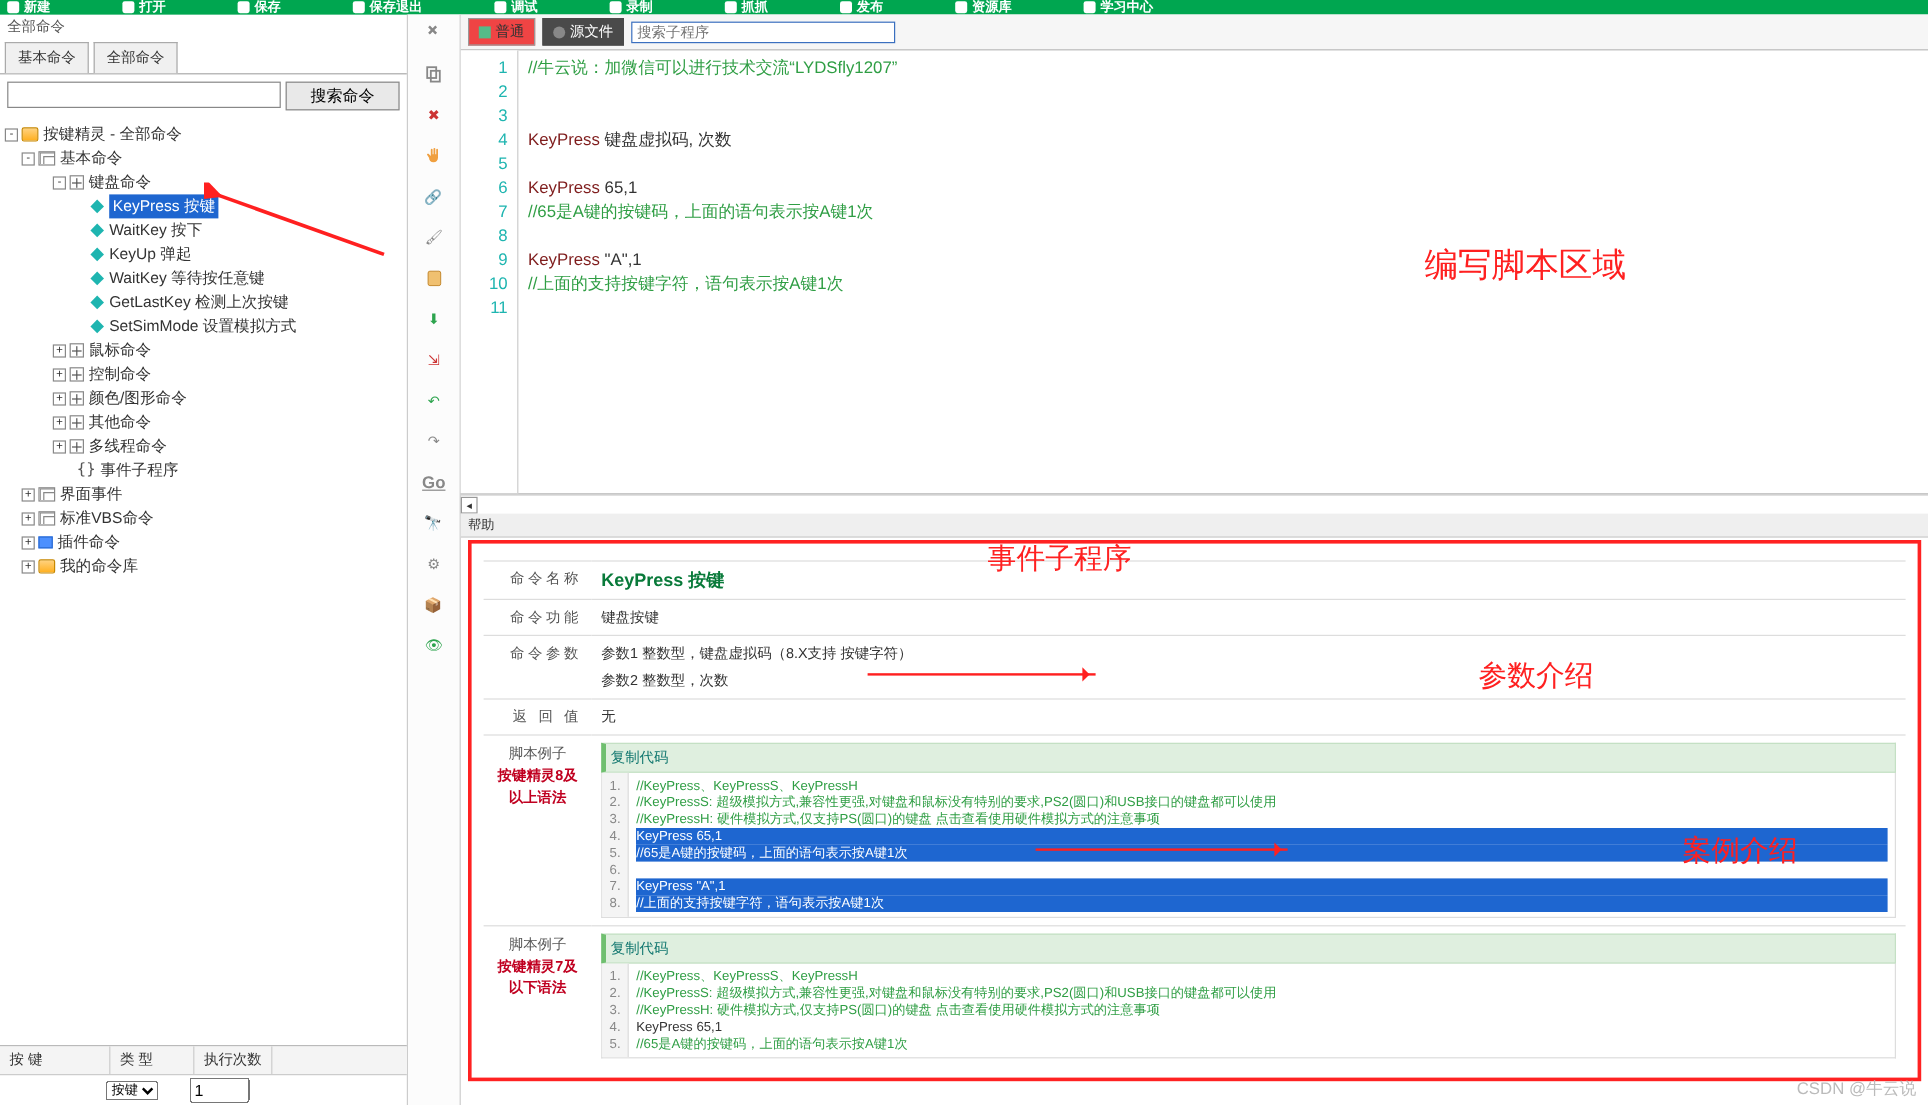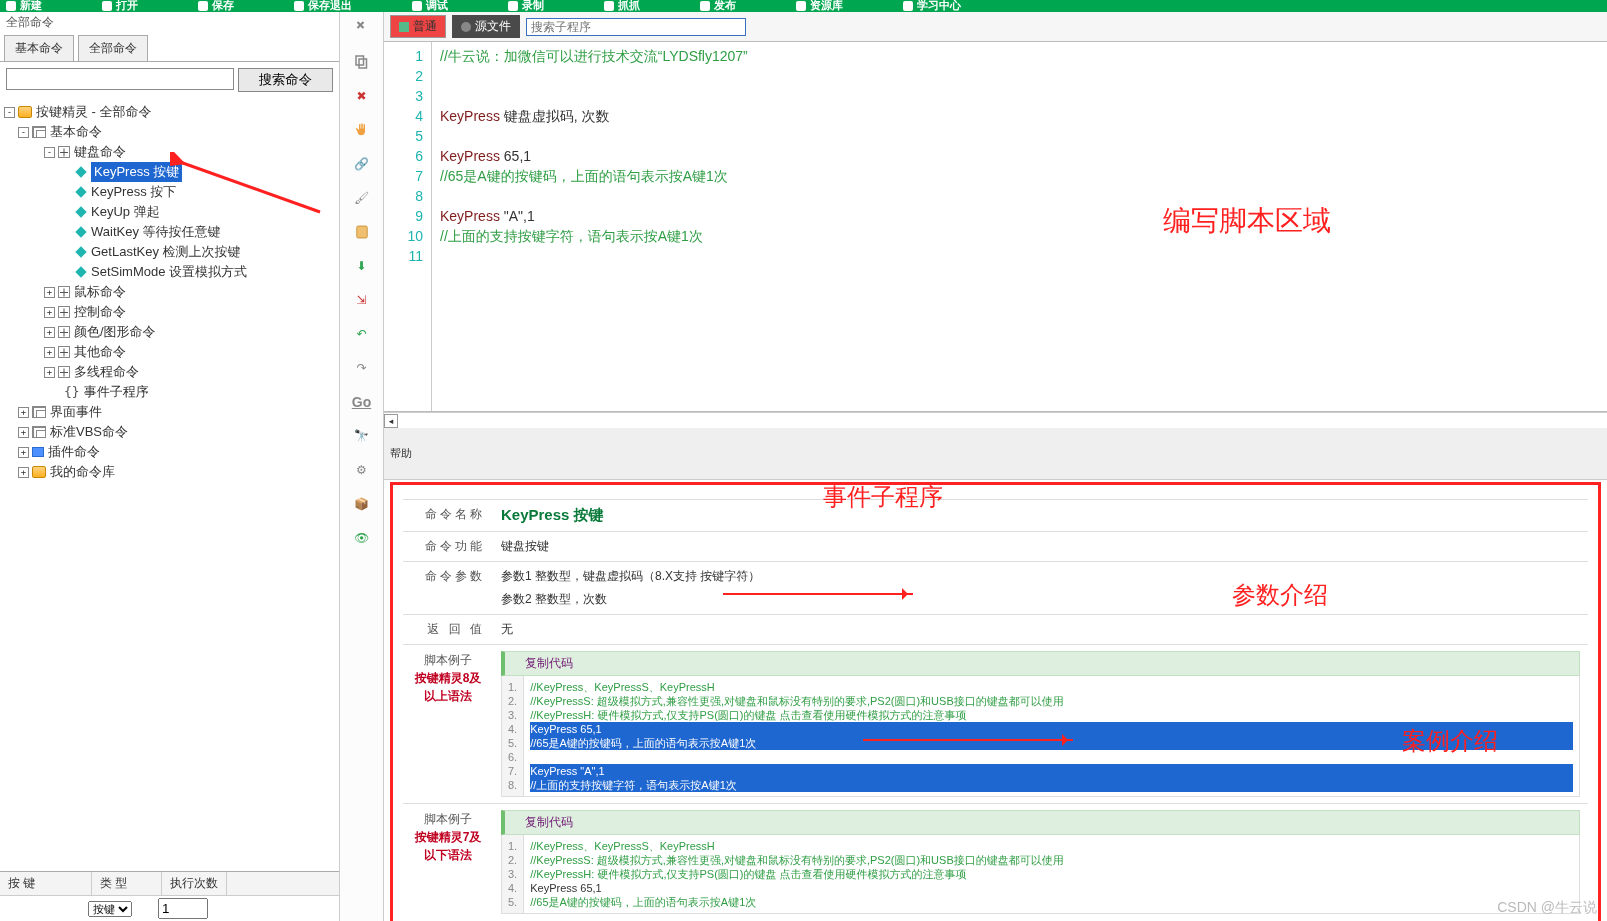--- a/index.html
+++ b/index.html
@@ -54,30 +54,30 @@
   .gutter { width:48px; text-align:right; padding:4px 8px 4px 0; color:#1eb5b0; font-family:Consolas,monospace; font-size:14px; border-right:1px solid #ccc; background:#fff;}
   .gutter div{ height:20px; line-height:20px;}
   .code { flex:1; padding:4px 8px; font-family:Consolas,monospace; font-size:14px; }
   .code div{ height:20px; line-height:20px; white-space:pre;}
   .c-comment{ color:#2f9e44;}
   .c-kw{ color:#7f1d1d;}
   .editor .ann { position:absolute; color:#ff2020; font-size:28px; font-weight:500;}
   .hscroll { height:16px; border-top:1px solid #ccc; display:flex; align-items:center;}
   .hscroll .sbtn{ width:14px;height:14px;border:1px solid #999;display:flex;justify-content:center;align-items:center;font-size:9px;}
   
-  .help-label { font-size:11px; padding:18px 6px; background:#efefef; border-bottom:1px solid #ccc;}
+  .help-label { font-size:11px; padding:2px 6px; background:#efefef; border-bottom:1px solid #ccc;}
   .help-wrap { flex:1; overflow:auto; position:relative; padding:2px 0px;}
   .help-box { border:3px solid #ff2222; margin:0 6px 6px 6px; padding:14px 10px 10px 10px; position:relative;}
   .help-table { width:100%; border-collapse:collapse;}
   .help-table td { border-top:1px solid #ddd; padding:6px 8px; vertical-align:top; font-size:12px;}
   .help-table td.k { width:68px; text-align:right; color:#555; letter-spacing:3px;}
   .help-table td.kr { color:#c00020; font-weight:bold; width:90px; text-align:center; line-height:18px;}
   .cmd-title{ color:#097a3a; font-weight:bold; font-size:15px;}
   .codebox { }
-  .codebox .cb-head{ background:#dfefdf; border:1px solid #c4e0c4; border-left:4px solid #6fbf6f; padding:3px 20px; color:#701a75;}
+  .codebox .cb-head{ background:#dfefdf; border:1px solid #c4e0c4; border-left:4px solid #6fbf6f; padding:3px 4px; color:#0f766e;}
   .codebox .cb-body{ border:1px solid #ddd; border-top:none; display:flex;}
   .cb-gut{ background:#f4f4f4; border-right:1px solid #ddd; padding:4px 6px; text-align:right; color:#888; font-size:11px; font-family:Consolas,monospace;}
   .cb-gut div{height:14px;line-height:14px;}
   .cb-code{ padding:4px 6px; font-family:Consolas,monospace; font-size:11px; flex:1;}
   .cb-code div{height:14px;line-height:14px; white-space:pre;}
   .cb-cmt{ color:#2f9e44;}
   .hl{ background:#1e66d0; color:#fff;}
   .ann2{position:absolute; color:#ff2020; font-size:24px; font-weight:500;}
   .arrw{position:absolute; height:2px; background:#ff2020;}
   .arrw:after{content:'';position:absolute;right:-1px;top:-5px;border:6px solid transparent;border-left-color:#ff2020;}
@@ -161,21 +161,21 @@
         </div>
 
       <div class="t-row sel">
           <span class="sp" style="width:70px"></span>
           <span class="ico-teal"></span>
           <span class="lbl">KeyPress 按键</span>
         </div>
       <div class="t-row">
           <span class="sp" style="width:70px"></span>
           <span class="ico-teal"></span>
-          <span class="lbl">KeyPress 按下</span>
+          <span class="lbl">WaitKey 按下</span>
         </div>
       <div class="t-row">
           <span class="sp" style="width:70px"></span>
           <span class="ico-teal"></span>
           <span class="lbl">KeyUp 弹起</span>
         </div>
       <div class="t-row">
           <span class="sp" style="width:70px"></span>
           <span class="ico-teal"></span>
           <span class="lbl">WaitKey 等待按任意键</span>
@@ -344,21 +344,21 @@
         <div></div>
         <div></div>
         <div><span class="c-kw">KeyPress</span><span> 键盘虚拟码, 次数</span></div>
         <div></div>
         <div><span class="c-kw">KeyPress</span><span> 65,1</span></div>
         <div><span class="c-comment">//65是A键的按键码，上面的语句表示按A键1次</span></div>
         <div></div>
         <div><span class="c-kw">KeyPress</span><span> "A",1</span></div>
         <div><span class="c-comment">//上面的支持按键字符，语句表示按A键1次</span></div>
       </div>
-      <div class="ann" style="right:276px; top:160px">编写脚本区域</div>
+      <div class="ann" style="right:252px; top:160px">编写脚本区域</div>
     </div>
     <div class="hscroll">
         <div class="sbtn">◂</div>
       </div>
 
     <div class="help-label">帮助</div>
 
     <div class="help-wrap">
       <div class="help-box">
         <div class="ann2" style="left:430px;top:-4px">事件子程序</div>

